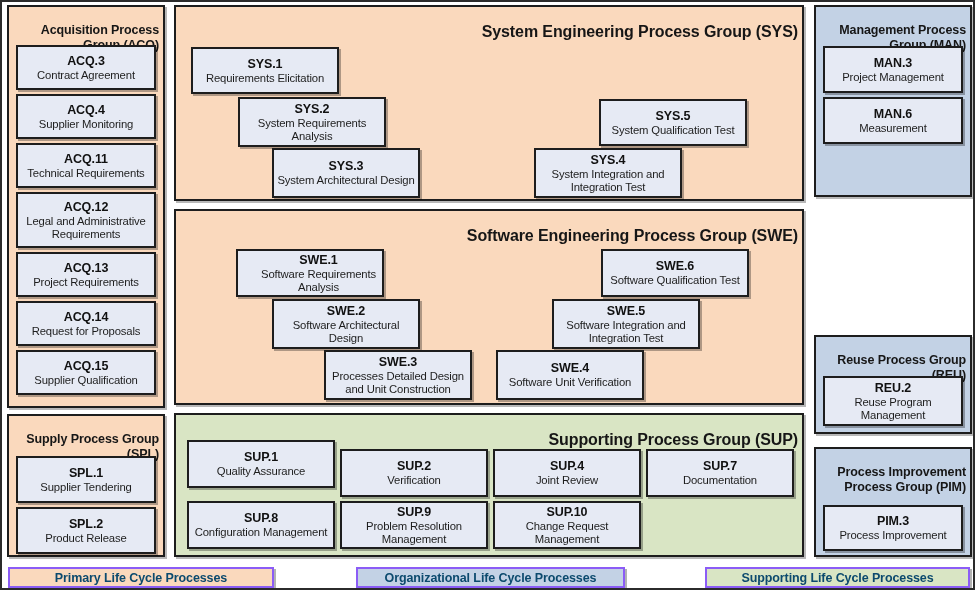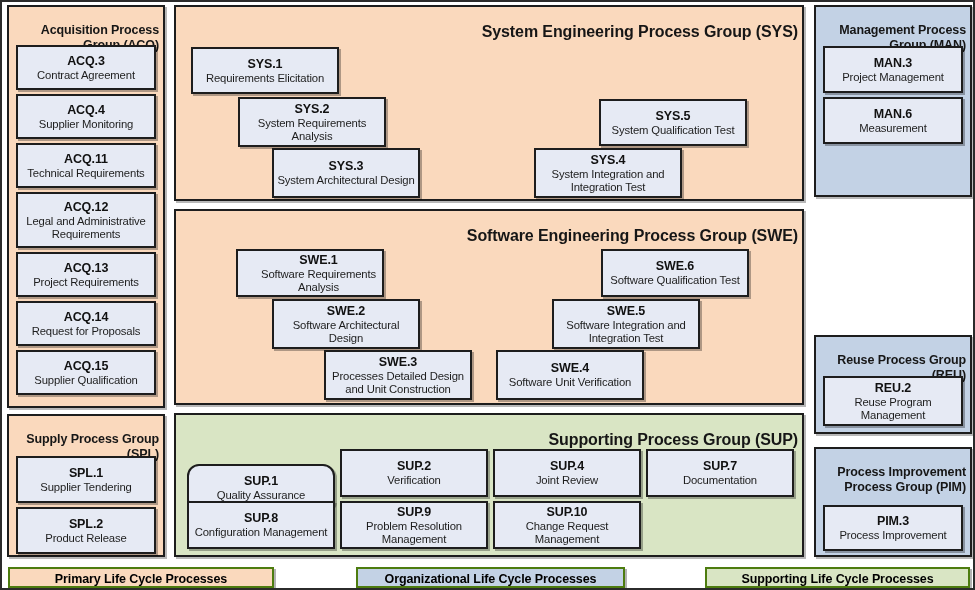--- a/index.html
+++ b/index.html
@@ -87,28 +87,28 @@
     right: 7px;
     top: 0;
     display: flex;
     flex-direction: column;
   }
 
   
   .legend {
     position: absolute;
     box-sizing: border-box;
-    border: 2px solid #4d7c0f;
+    border: 2px solid #8b5cf6;
     box-shadow: 2px 2px 0 rgba(0,0,0,0.30);
     display: flex;
-    align-items: flex-end;
+    align-items: center;
     justify-content: center;
     font-weight: bold;
     font-size: 12.5px;
-    color: #000000;
+    color: #0c4a6e;
     letter-spacing: -0.1px;
   }
   .legend.primary { background: #fad9bd; }
   .legend.org     { background: #c3d2e5; }
   .legend.support { background: #d9e5c4; }
 </style>
 </head>
 <body>
 
 <div id="canvas">
@@ -220,21 +220,21 @@
 
     <div class="pbox" style="left:320px; top:139px; width:148px; height:50px;">
       <div class="pid">SWE.4</div>
       <div class="pname">Software Unit Verification</div>
     </div>
   </div>
 
   <div class="group support" style="left:172px; top:411px; width:630px; height:144px;">
     <div class="group-title wide">Supporting Process Group (SUP)</div>
 
-    <div class="pbox" style="left:11px; top:49px; width:148px; height:48px;border-radius:12px;">
+    <div class="pbox" style="left:11px; top:25px; width:148px; height:48px;">
       <div class="pid">SUP.1</div>
       <div class="pname">Quality Assurance</div>
     </div>
     <div class="pbox" style="left:164px; top:34px; width:148px; height:48px;">
       <div class="pid">SUP.2</div>
       <div class="pname">Verification</div>
     </div>
     <div class="pbox" style="left:317px; top:34px; width:148px; height:48px;">
       <div class="pid">SUP.4</div>
       <div class="pname">Joint Review</div>

